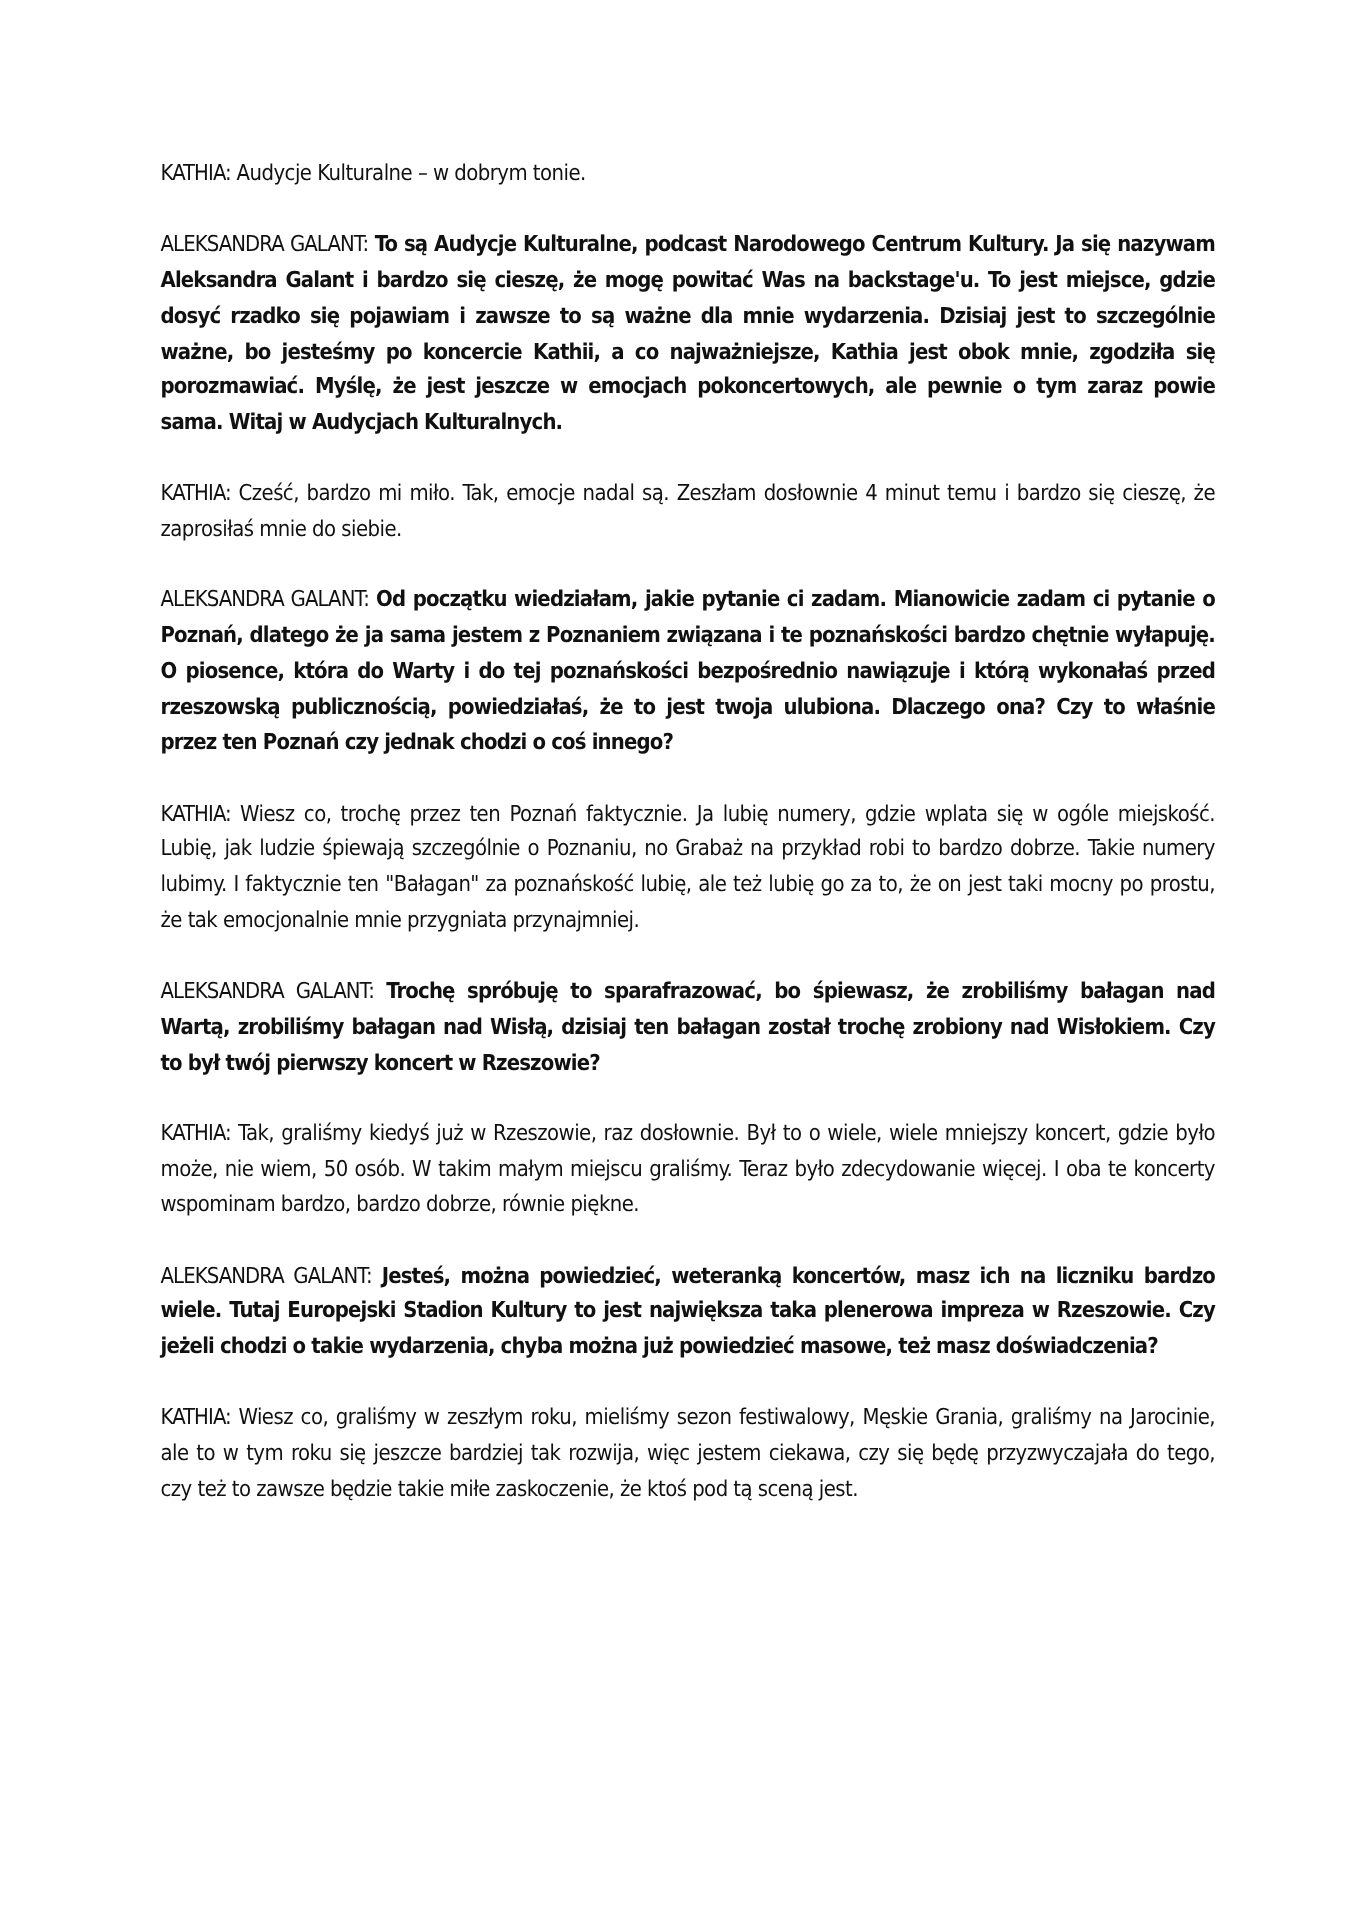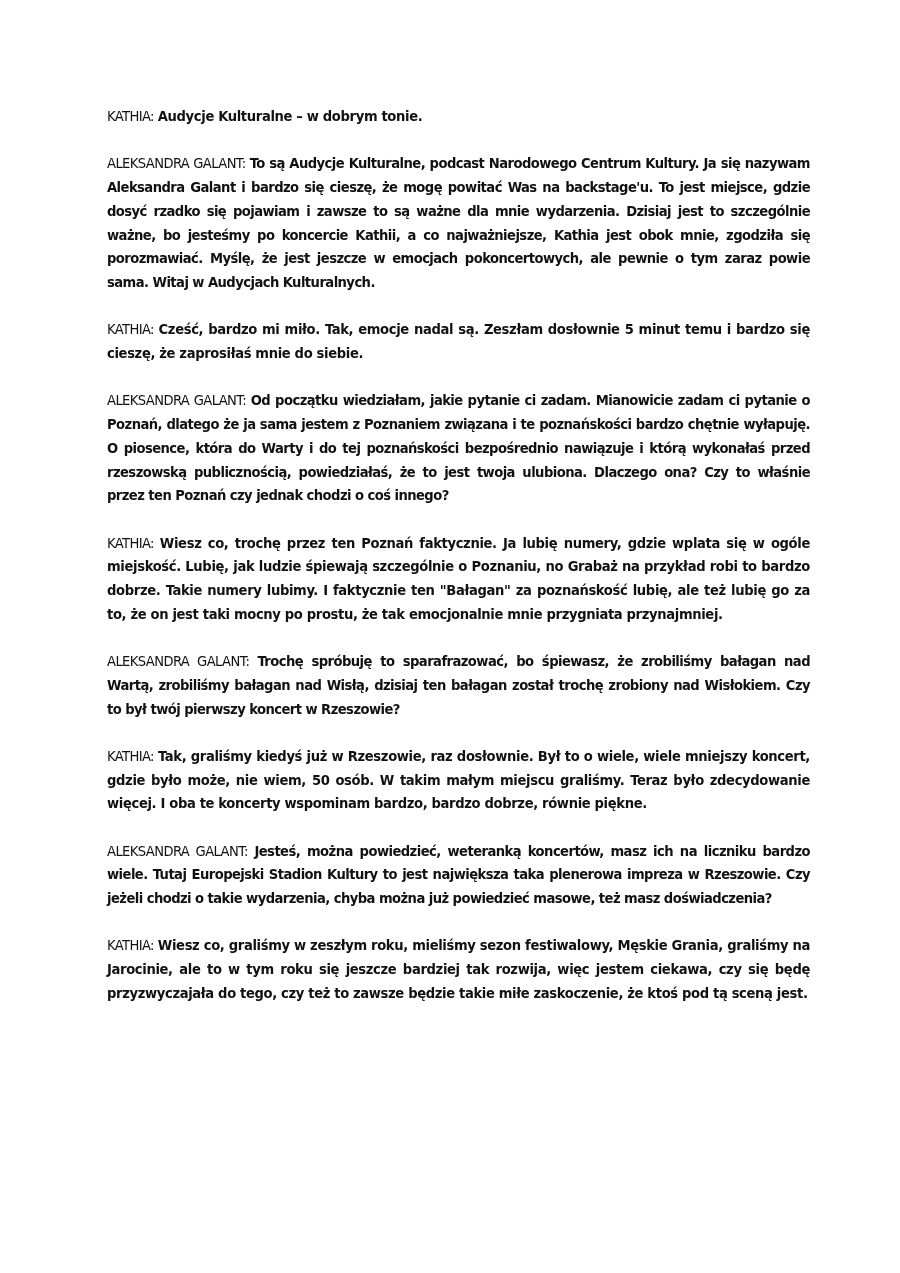--- a/index.html
+++ b/index.html
@@ -31,41 +31,41 @@
     }
     .speaker {
       font-weight: normal;
       letter-spacing: -0.6px;
     }
     .speech-bold {
       font-weight: bold;
       letter-spacing: -0.55px;
     }
     .speech-regular {
-      font-weight: bold;
+      font-weight: normal;
     }
   </style>
 </head>
 <body>
 
 <div class="page">
 
   <p class="para">
     <span class="speaker">KATHIA:</span>
     <span class="speech-regular">Audycje Kulturalne – w dobrym tonie.</span>
   </p>
 
   <p class="para">
     <span class="speaker">ALEKSANDRA GALANT:</span>
     <span class="speech-bold">To są Audycje Kulturalne, podcast Narodowego Centrum Kultury. Ja się nazywam Aleksandra Galant i bardzo się cieszę, że mogę powitać Was na backstage'u. To jest miejsce, gdzie dosyć rzadko się pojawiam i zawsze to są ważne dla mnie wydarzenia. Dzisiaj jest to szczególnie ważne, bo jesteśmy po koncercie Kathii, a co najważniejsze, Kathia jest obok mnie, zgodziła się porozmawiać. Myślę, że jest jeszcze w emocjach pokoncertowych, ale pewnie o tym zaraz powie sama. Witaj w Audycjach Kulturalnych.</span>
   </p>
 
   <p class="para">
     <span class="speaker">KATHIA:</span>
-    <span class="speech-regular">Cześć, bardzo mi miło. Tak, emocje nadal są. Zeszłam dosłownie 5 minut temu i bardzo się cieszę, że zaprosiłaś mnie do siebie.</span>
+    <span class="speech-regular">Cześć, bardzo mi miło. Tak, emocje nadal są. Zeszłam dosłownie 4 minut temu i bardzo się cieszę, że zaprosiłaś mnie do siebie.</span>
   </p>
 
   <p class="para">
     <span class="speaker">ALEKSANDRA GALANT:</span>
     <span class="speech-bold">Od początku wiedziałam, jakie pytanie ci zadam. Mianowicie zadam ci pytanie o Poznań, dlatego że ja sama jestem z Poznaniem związana i te poznańskości bardzo chętnie wyłapuję. O piosence, która do Warty i do tej poznańskości bezpośrednio nawiązuje i którą wykonałaś przed rzeszowską publicznością, powiedziałaś, że to jest twoja ulubiona. Dlaczego ona? Czy to właśnie przez ten Poznań czy jednak chodzi o coś innego?</span>
   </p>
 
   <p class="para">
     <span class="speaker">KATHIA:</span>
     <span class="speech-regular">Wiesz co, trochę przez ten Poznań faktycznie. Ja lubię numery, gdzie wplata się w ogóle miejskość. Lubię, jak ludzie śpiewają szczególnie o Poznaniu, no Grabaż na przykład robi to bardzo dobrze. Takie numery lubimy. I faktycznie ten "Bałagan" za poznańskość lubię, ale też lubię go za to, że on jest taki mocny po prostu, że tak emocjonalnie mnie przygniata przynajmniej.</span>

